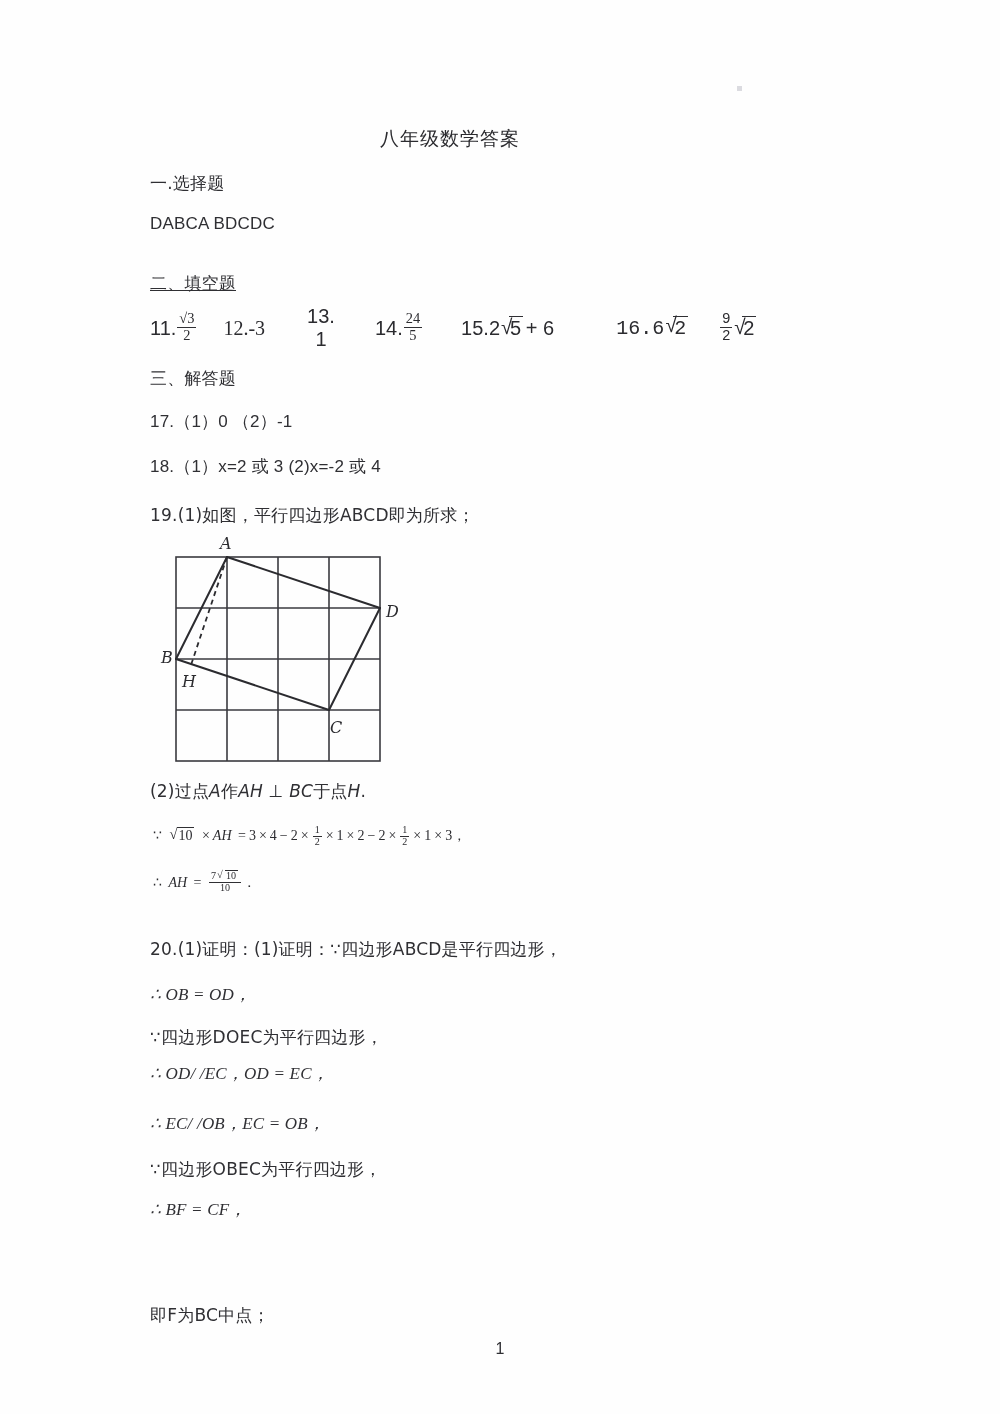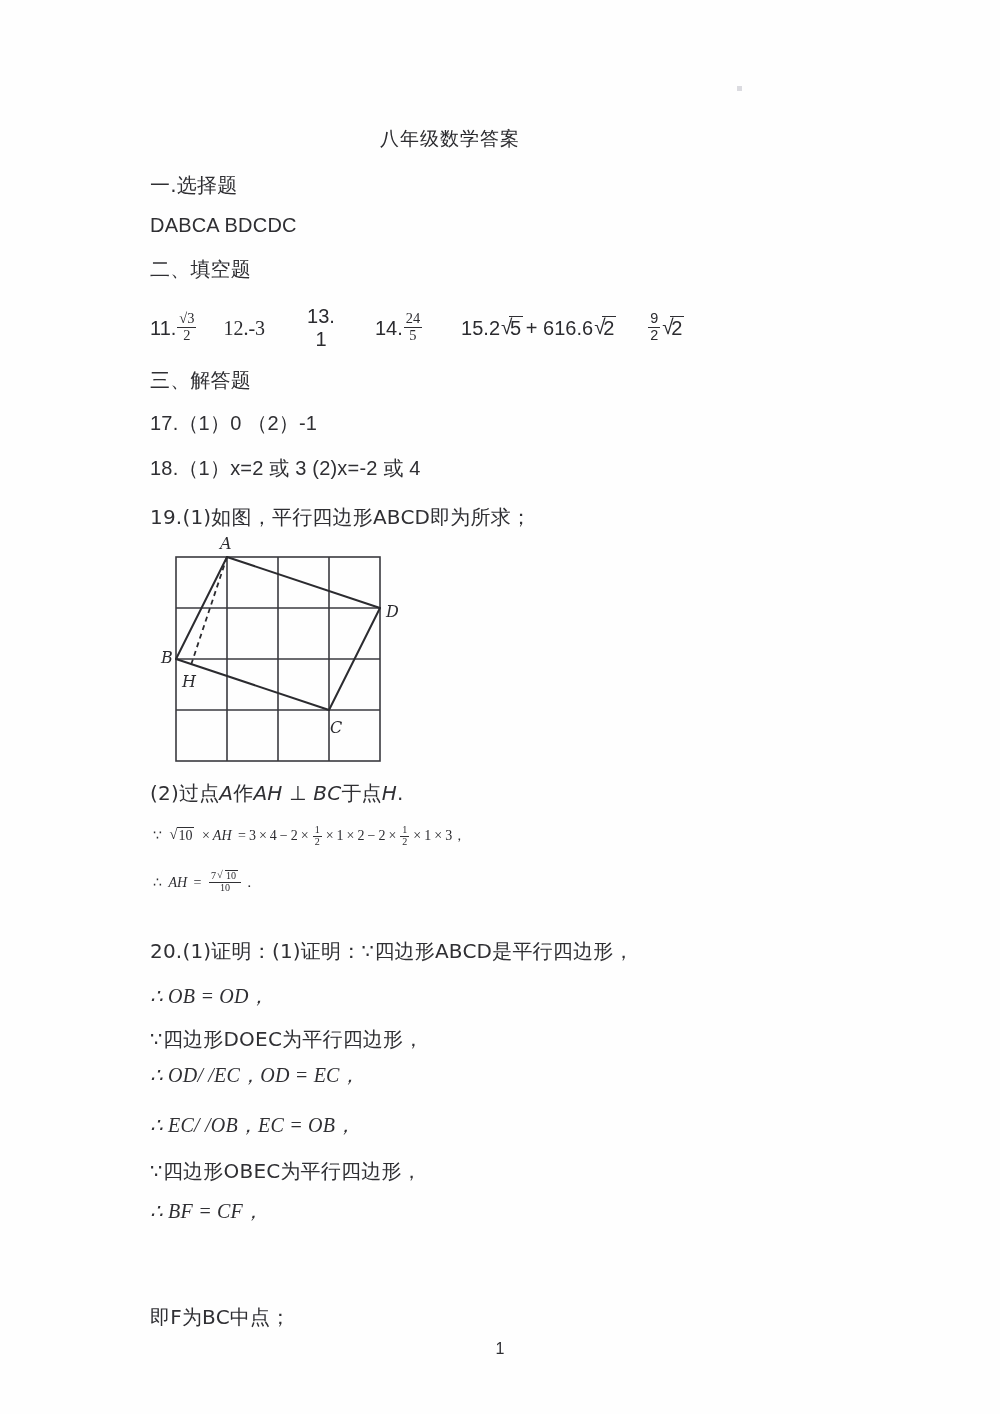--- a/index.html
+++ b/index.html
@@ -19,21 +19,21 @@
     position: absolute;
     inset: 0;
     background: #fefefe;
   }
 
   
   .line {
     position: absolute;
     left: 150px;
     white-space: nowrap;
-    font-size: 20px;
+    font-size: 17px;
     letter-spacing: 0.2px;
     color: #2f2f33;
   }
   .cjk {
     font-family: "DejaVu Sans", "Liberation Sans", sans-serif;
   }
   .sans {
     font-family: "Liberation Sans", "DejaVu Sans", sans-serif;
   }
 
@@ -154,21 +154,21 @@
 
 <div class="page">
 
   <div id="scan-artifact"></div>
 
   <div id="doc-title" class="cjk">八年级数学答案</div>
 
   <div class="line cjk" style="top:172px;">一.选择题</div>
   <div class="line sans" style="top:214px;">DABCA    BDCDC</div>
 
-  <div class="line cjk" style="top:256px;">二、填空题</div>
+  <div class="line cjk" style="top:272px;text-decoration:underline;">二、填空题</div>
 
   <div id="blank-answers">
     <span class="item">
       <span class="sans">11.</span>
       <span class="frac">
         <span class="num">√3</span>
         <span class="den">2</span>
       </span>
     </span>
 
@@ -188,21 +188,21 @@
         <span class="num">24</span>
         <span class="den">5</span>
       </span>
     </span>
 
     <span class="item sans" style="margin-left:38px;">
       <span>15.</span>
       <span>2<span class="sqrt"><span class="rad">5</span></span> + 6</span>
     </span>
 
-    <span class="item sans" style="">
+    <span class="item sans" style="margin-left:62px;font-family:Liberation Mono, monospace;">
       <span>16.</span>
       <span>6<span class="sqrt"><span class="rad">2</span></span></span>
     </span>
 
     <span class="item sans" style="margin-left:30px;">
       <span class="frac">
         <span class="num">9</span>
         <span class="den">2</span>
       </span>
       <span class="sqrt"><span class="rad">2</span></span>

